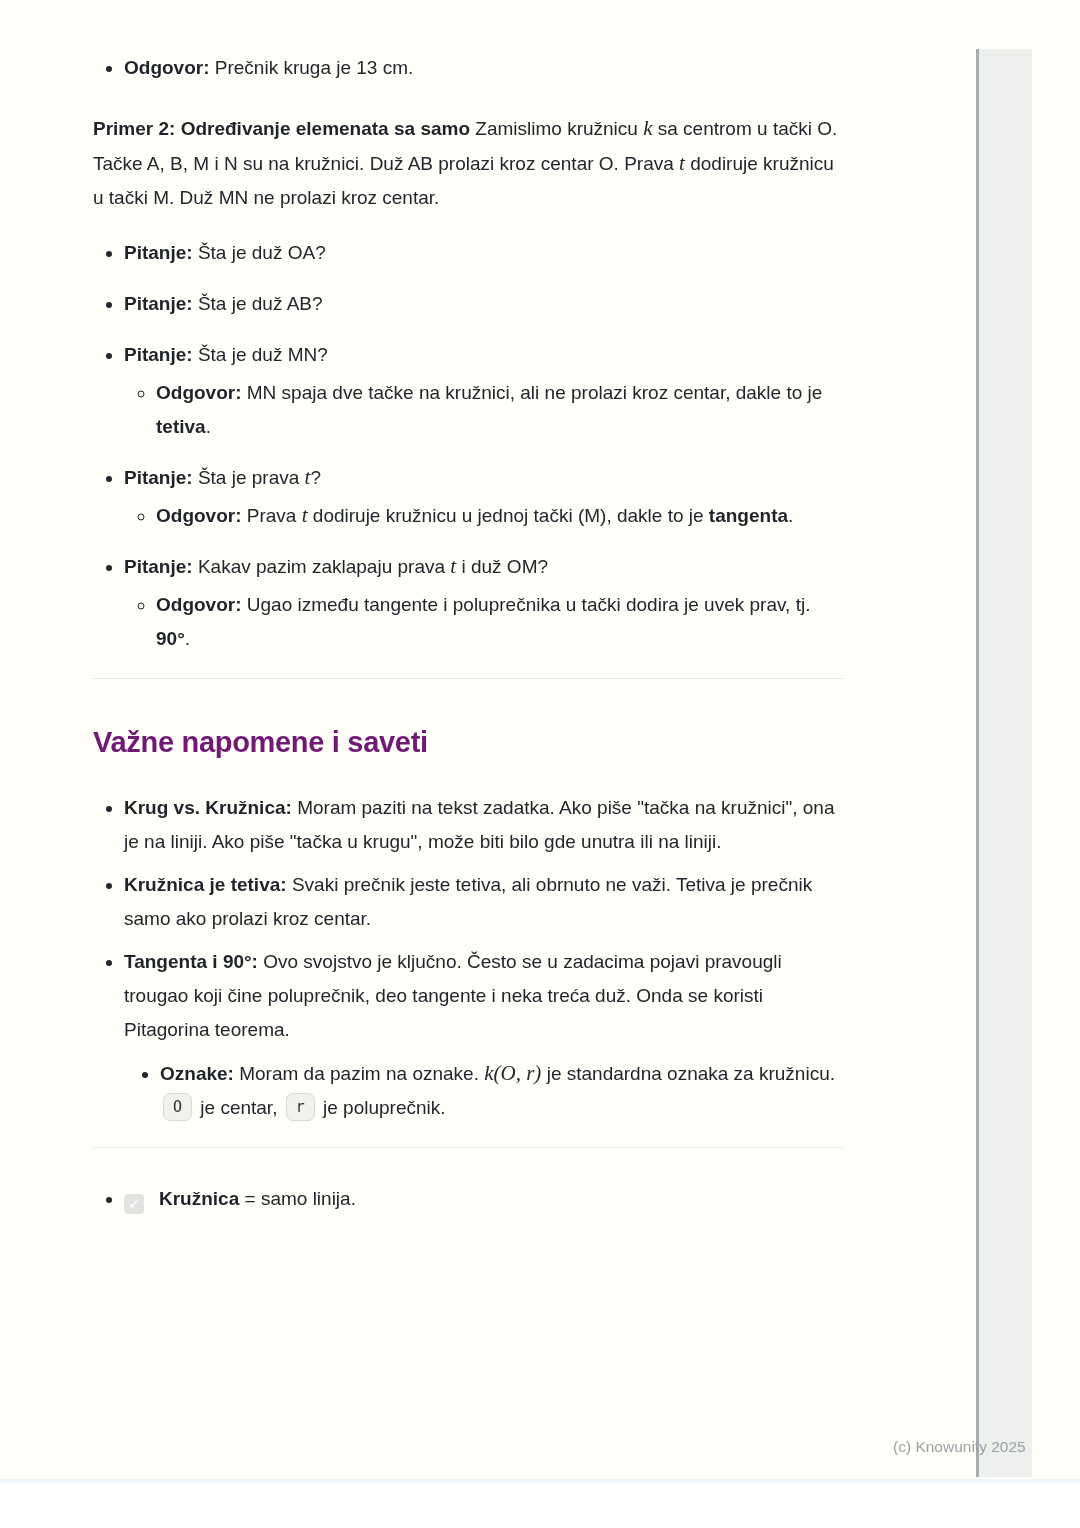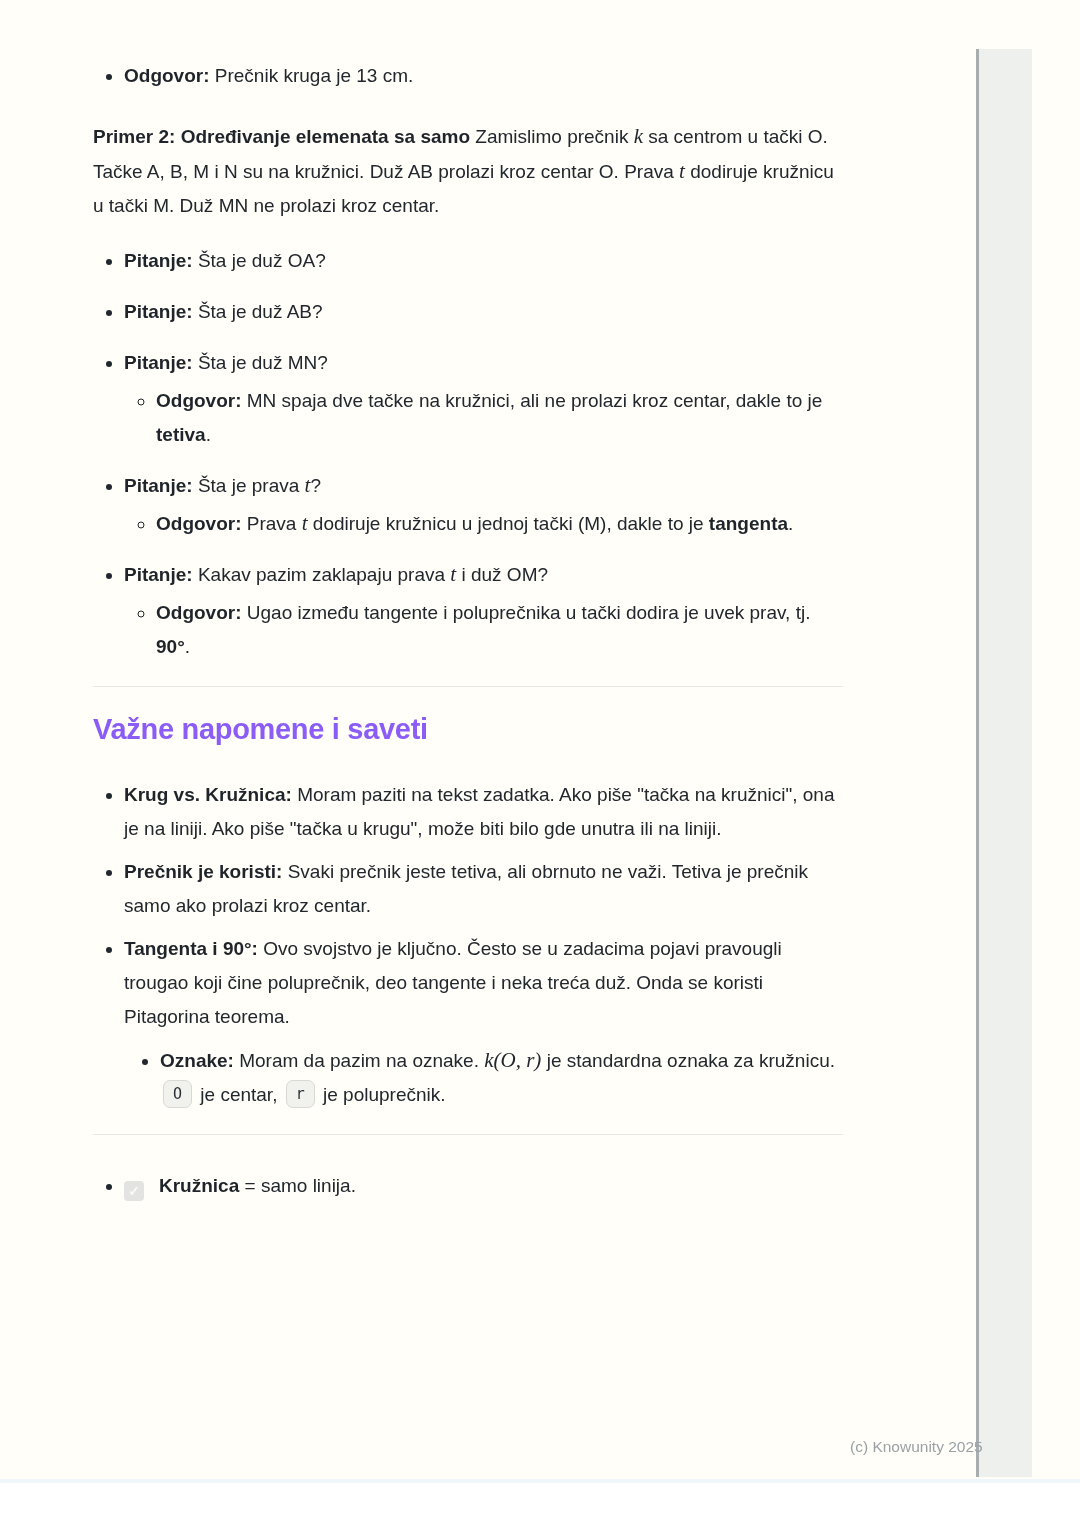--- a/index.html
+++ b/index.html
@@ -12,21 +12,21 @@
     position: relative;
     overflow: hidden;
   }
   .sheet {
     position: absolute; top: 0; left: 0;
     width: 1080px; height: 1483px;
     background: #fffef8;
     border-bottom: 4px solid #f0f7fa;
   }
   .content {
-    position: absolute; top: 8px; left: 93px;
+    position: absolute; top: 0; left: 93px;
     width: 752px;
     font-size: 19px; line-height: 34px;
     padding-top: 51px;
   }
   ul { margin: 0; padding-left: 31px; }
   ul.l1 { list-style: disc; }
   ul.l2 { list-style: circle; padding-left: 32px; margin-top: 3px; }
   li { margin: 0; }
   ul.qa-list { margin-top: 20px; }
   ul.qa-list > li { margin-bottom: 16px; }
@@ -36,22 +36,22 @@
   ul.notes-list > li:last-child { margin-bottom: 0; margin-left: 36px; }
   ul.check-list { margin-top: 34px; }
   .para { margin: 26px 0 0 0; }
   strong, b { font-weight: 700; color: #1f242b; }
   hr.rule {
     border: 0; border-top: 1px solid #e7e7e3;
     margin: 22px 0 0 0; width: 750px;
   }
   h2.section {
     font-size: 29px; line-height: 34px; font-weight: 700;
-    color: #8b5cf6; letter-spacing: -0.3px;
-    margin: 25px 0 0 0;
+    color: #701a75; letter-spacing: -0.3px;
+    margin: 46px 0 0 0;
   }
   .math {
     font-family: "Liberation Serif", serif;
     font-style: italic;
     font-size: 21px;
   }
   .chip {
     display: inline-block;
     font-family: "DejaVu Sans Mono", monospace;
     font-size: 15px; line-height: 20px;
@@ -79,38 +79,38 @@
   .scrollbar-track {
     position: absolute;
     left: 976px; top: 49px;
     width: 56px; height: 1428px;
     background: #eef0ee;
     border-left: 3px solid #a8adad;
     z-index: 2;
   }
   .watermark {
     position: absolute;
-    left: 850px; top: 1437px;
+    left: 893px; top: 1437px;
     font-size: 15.5px; line-height: 20px;
     color: #9aa1a7;
     z-index: 5;
     white-space: nowrap;
   }
 </style>
 </head>
 <body>
 
 <div class="sheet">
   <div class="content">
 
     <ul class="l1">
       <li><strong>Odgovor:</strong> <span>Prečnik kruga je 13 cm.</span></li>
     </ul>
 
-    <p class="para"><strong>Primer 2: Određivanje elemenata sa samo</strong><span> Zamislimo prečnik </span><span class="math">k</span><span> sa centrom u tački O. Tačke A, B, M i N su na kružnici. Duž AB prolazi kroz centar O. Prava </span><span class="math">t</span><span> dodiruje kružnicu u tački M. Duž MN ne prolazi kroz centar.</span></p>
+    <p class="para"><strong>Primer 2: Određivanje elemenata sa samo</strong><span> Zamislimo kružnicu </span><span class="math">k</span><span> sa centrom u tački O. Tačke A, B, M i N su na kružnici. Duž AB prolazi kroz centar O. Prava </span><span class="math">t</span><span> dodiruje kružnicu u tački M. Duž MN ne prolazi kroz centar.</span></p>
 
     <ul class="l1 qa-list">
 
       <li>
         <strong>Pitanje:</strong> <span>Šta je duž OA?</span><span class="math"></span><span></span>
       </li>
 
       <li>
         <strong>Pitanje:</strong> <span>Šta je duž AB?</span><span class="math"></span><span></span>
       </li>
@@ -137,21 +137,21 @@
       </li>
 
     </ul>
 
     <hr class="rule">
 
     <h2 class="section">Važne napomene i saveti</h2>
 
     <ul class="l1 notes-list">
       <li><strong>Krug vs. Kružnica:</strong><span> Moram paziti na tekst zadatka. Ako piše "tačka na kružnici", ona je na liniji. Ako piše "tačka u krugu", može biti bilo gde unutra ili na liniji.</span></li>
-      <li><strong>Prečnik je koristi:</strong><span> Svaki prečnik jeste tetiva, ali obrnuto ne važi. Tetiva je prečnik samo ako prolazi kroz centar.</span></li>
+      <li><strong>Kružnica je tetiva:</strong><span> Svaki prečnik jeste tetiva, ali obrnuto ne važi. Tetiva je prečnik samo ako prolazi kroz centar.</span></li>
       <li><strong>Tangenta i 90°:</strong><span> Ovo svojstvo je ključno. Često se u zadacima pojavi pravougli trougao koji čine poluprečnik, deo tangente i neka treća duž. Onda se koristi Pitagorina teorema.</span></li>
       <li><strong>Oznake:</strong><span> Moram da pazim na oznake. </span><span class="math">k(O, r)</span><span> je standardna oznaka za kružnicu.</span><span class="chip">O</span><span> je centar, </span><span class="chip">r</span><span> je poluprečnik.</span></li>
     </ul>
 
     <hr class="rule">
 
 
     <ul class="l1 check-list">
       <li><span class="checkbox"><span class="check-glyph">✓</span></span><strong>Kružnica</strong><span> = samo linija.</span></li>
     </ul>

